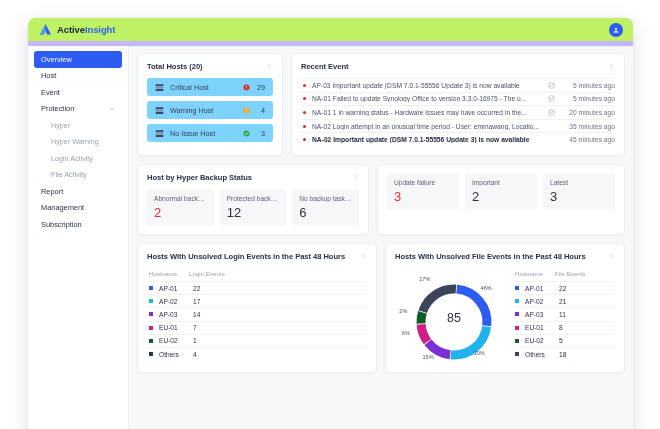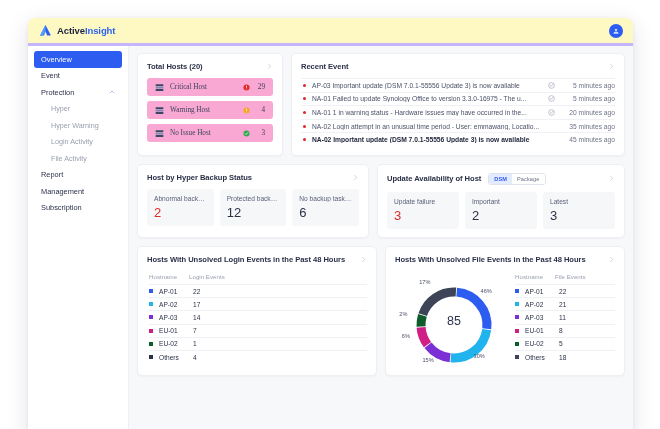--- a/index.html
+++ b/index.html
@@ -14,22 +14,22 @@
     left: 28px; top: 18px;
     width: 605px; height: 420px;
     background: #ffffff;
     border-radius: 7px 7px 0 0;
     box-shadow: 0 6px 22px rgba(30,40,80,0.13), 0 1px 4px rgba(30,40,80,0.07);
     overflow: hidden;
   }
   
   .topbar {
     height: 28px;
-    background: #fef9c3;
-    border-bottom: 3px solid #c4b5fd;
+    background: #bef264;
+    border-bottom: 5px solid #c4b5fd;
     display: flex; align-items: center;
     padding: 0 10px 0 11px;
   }
   .brand { display: flex; align-items: center; gap: 5px; }
   .brand-mark { width: 13px; height: 13px; display: block; }
   .brand-text { font-size: 9.5px; font-weight: bold; letter-spacing: -0.1px; }
   .brand-text .b1 { color: #1d2440; }
   .brand-text .b2 { color: #2d62f0; }
   .spacer { flex: 1; }
   .avatar {
@@ -82,26 +82,26 @@
   .card-title {
     font-size: 7.6px; font-weight: bold; color: #2b3148;
     letter-spacing: -0.05px;
   }
   .card-head .spacer { flex: 1; }
   .chev-right { width: 7px; height: 7px; display: block; opacity: .55; }
   
   .card-hosts { width: 146px; flex: 0 0 146px; text-align: right; }
   .host-row {
     height: 18px;
-    background: #f9a8d4;
+    background: #7dd3fc;
     border-radius: 3px;
     display: flex; align-items: center;
     padding: 0 8px;
     margin-bottom: 5px;
-    font-size: 7.2px; color: #3a4059; font-family: Liberation Serif, serif;
+    font-size: 7.2px; color: #3a4059;
   }
   .host-row:last-child { margin-bottom: 0; }
   .server-icon { width: 9px; height: 9px; margin-right: 6px; display: block; flex: 0 0 9px; }
   .host-row .spacer { flex: 1; }
   .status-dot { width: 7px; height: 7px; display: block; margin-right: 5px; }
   .host-count { font-size: 7.2px; color: #3a4059; min-width: 10px; }
   
   .card-events { flex: 1; }
   .event-row {
     display: flex; align-items: center;
@@ -204,20 +204,23 @@
     </div>
   </div>
 
   <div class="body-row">
 
     <div class="sidebar">
       <div class="nav-item active">
         <span>Overview</span>
       </div>
       <div class="nav-item">
+        <span>Host</span>
+      </div>
+      <div class="nav-item">
         <span>Event</span>
       </div>
       <div class="nav-item">
         <span>Protection</span>
         <span class="nav-spacer"></span>
         <svg class="chev-up" viewBox="0 0 12 12">
           <path d="M2.5 7.5 L6 4 L9.5 7.5" fill="none" stroke="#7b90d8" stroke-width="1.2" stroke-linecap="round" stroke-linejoin="round"></path>
         </svg>
       </div>
       <div class="nav-item sub">
@@ -383,31 +386,20 @@
               <div class="stat-value">12</div>
             </div>
             <div class="stat-box">
               <div class="stat-label">No backup tasks...</div>
               <div class="stat-value">6</div>
             </div>
           </div>
         </div>
 
         <div class="card card-stats card-update">
-          <div class="card-head">
-            <div class="card-title">Update Availability of Host</div>
-            <div class="seg">
-              <div class="seg-btn active">DSM</div>
-              <div class="seg-btn">Package</div>
-            </div>
-            <div class="spacer"></div>
-            <svg class="chev-right" viewBox="0 0 12 12">
-              <path d="M4.5 2.5 L8 6 L4.5 9.5" fill="none" stroke="#8b91a6" stroke-width="1.2" stroke-linecap="round" stroke-linejoin="round"></path>
-            </svg>
-          </div>
           <div class="stat-row">
             <div class="stat-box">
               <div class="stat-label">Update failure</div>
               <div class="stat-value alert">3</div>
             </div>
             <div class="stat-box">
               <div class="stat-label">Important</div>
               <div class="stat-value">2</div>
             </div>
             <div class="stat-box">

